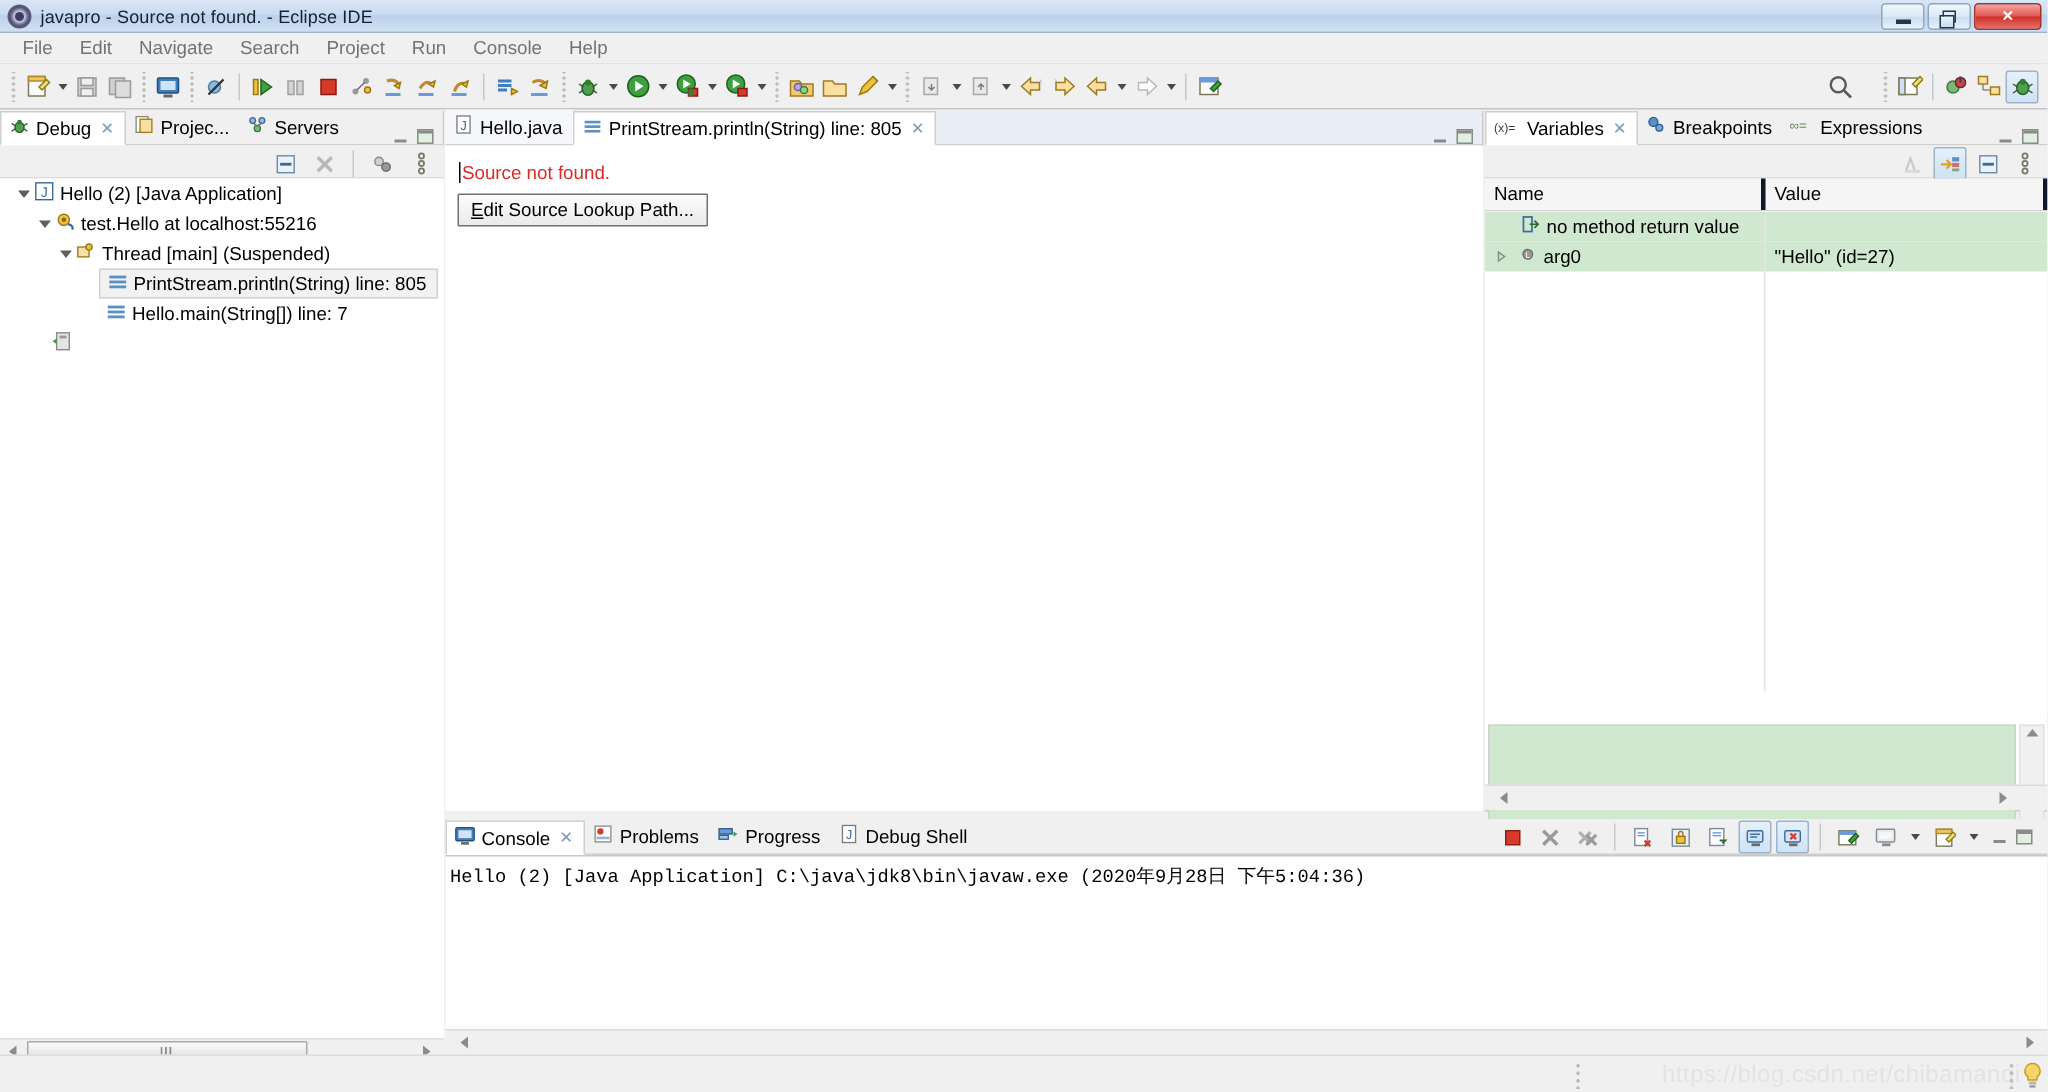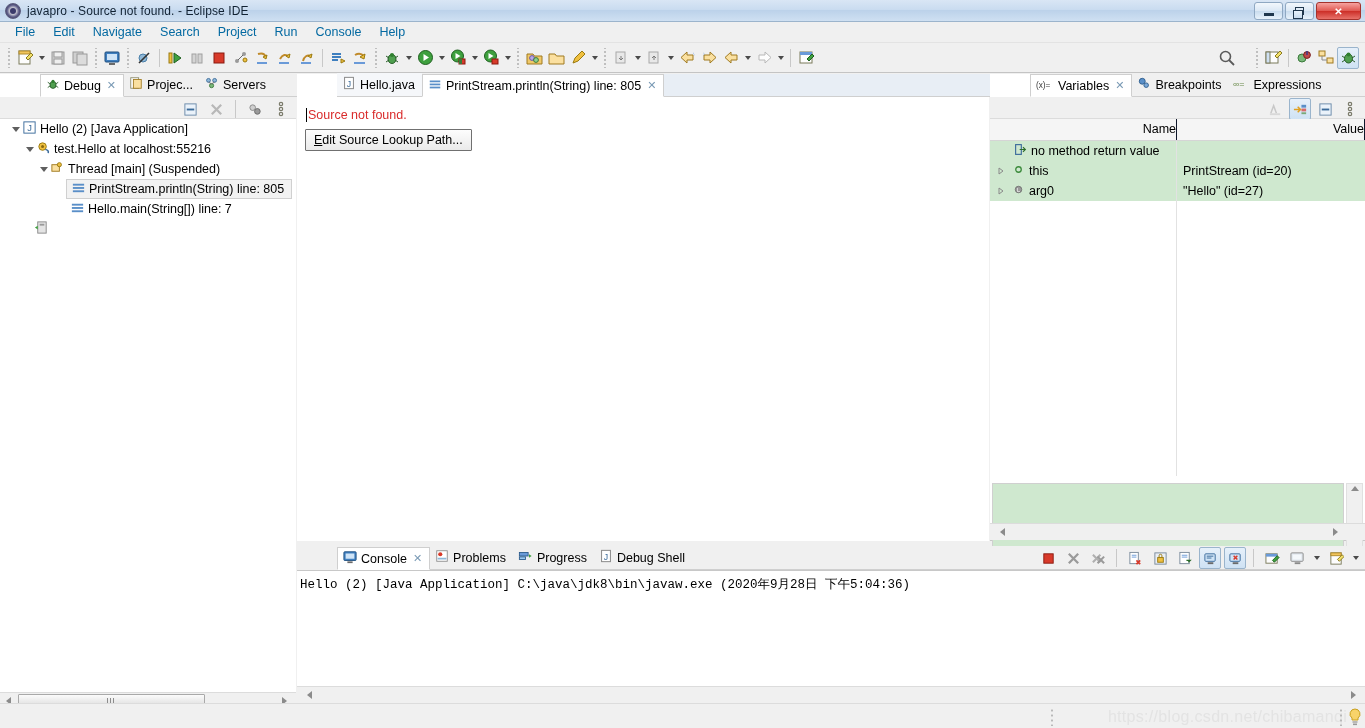--- a/index.html
+++ b/index.html
@@ -47,42 +47,42 @@
   .wbtn .glyph-min { display:block; width:10px; height:3px; background:#20374d; margin-top:6px;}
   .wbtn .glyph-max { display:block; width:9px; height:8px; border:1px solid #20374d; position:relative;}
   .wbtn .glyph-max::before{content:"";position:absolute;left:-3px;top:2px;width:8px;height:7px;border:1px solid #20374d;background:linear-gradient(to bottom,#e8f2fb,#c9dcee);}
 
   
   .menubar {
     position: absolute; left: 0; top: 22px; width: 1365px; height: 21px;
     background: #f0f0f0; display: flex; align-items: center; padding-left: 6px;
     border-bottom: 1px solid #e3e3e3;
   }
-  .menuitem { padding: 2px 9px; font-size: 12.5px; color: #0369a1; cursor: default; text-align: center; }
+  .menuitem { padding: 2px 9px; font-size: 12.5px; color: #737373; cursor: default; text-align: center; }
 
   
   .toolbar {
     position: absolute; left: 0; top: 43px; width: 1365px; height: 30px;
     background: #f0f0f0; border-bottom: 1px solid #c4c4c4;
     display: flex; align-items: center; padding-left: 4px;
   }
   .tb { width: 22px; height: 22px; display:flex; align-items:center; justify-content:center; position:relative; cursor:pointer;}
   .tb svg { display:block; }
   .tb-arrow { width: 11px; height: 22px; display:flex; align-items:center; justify-content:center; cursor:pointer;}
   .tb-arrow::after { content:""; border-left:3.5px solid transparent; border-right:3.5px solid transparent; border-top:4px solid #4a4a4a; display:block;}
   .tb-sep { width:1px; height:18px; background:#c8c8c8; margin:0 4px; }
   .tb-grip { width:4px; height:20px; margin:0 3px;
     background-image: radial-gradient(circle, #b6b6b6 1px, transparent 1.2px);
     background-size: 4px 4px; background-position: 0 2px; opacity:.85;}
   .tb-pressed { border:1px solid #9ab4cc; background:linear-gradient(to bottom,#e6f0fa,#cfe2f4); border-radius:2px;}
 
   
   .panel { position: absolute; background: #fff; }
   .tabstrip { position:absolute; left:0; top:0; height:23px; width:100%;
-     background:#f0f0f0; border-bottom:1px solid #cfcfcf; display:flex; align-items:flex-end;margin-left:40px;}
+     background:#f0f0f0; border-bottom:1px solid #cfcfcf; display:flex; align-items:flex-end;}
   .vtab { display:flex; align-items:center; height:23px; padding:0 7px 0 5px; gap:4px;
      font-size:12.5px; color:#000; cursor:pointer; white-space:nowrap;}
   .vtab.active { background:#fff; border-left:1px solid #cfcfcf; border-right:1px solid #cfcfcf;
      border-top:1px solid #cfcfcf; border-bottom:1px solid #fff; position:relative; top:1px;}
   .vtab .xmark { font-size:11px; color:#7a9ab5; margin-left:2px;}
 
   .minmax { display:flex; align-items:center; gap:6px; margin-left:auto; padding-right:6px; }
   .ic-min { width:10px; height:9px; position:relative; cursor:pointer;}
   .ic-min::after{content:"";position:absolute;left:1px;bottom:1px;width:8px;height:2px;background:#8a8a8a;}
   .ic-max { width:11px; height:10px; border:1px solid #8a8a8a; background:#dff0df; cursor:pointer;}
@@ -91,21 +91,21 @@
   
   .tree { position:absolute; overflow:hidden; background:#fff; font-size:12.5px; }
   .trow { display:flex; align-items:center; height:20px; white-space:nowrap; cursor:pointer;}
   .trow.sel { background:#f2f2f2; border:1px solid #d0d0d0; }
   .twist { width:12px; height:20px; display:flex; align-items:center; justify-content:center; flex:none;}
   .twist.open::after { content:""; border-left:4px solid transparent; border-right:4px solid transparent; border-top:5px solid #5f5f5f; }
   .tlabel { margin-left:3px; }
 
   
   .tbl-head { display:flex; height:22px; background:#f5f5f5; border-bottom:1px solid #d5d5d5; font-size:12.5px;}
-  .tbl-head div { padding:3px 0 0 6px; border-right:1px solid #0f172a;text-align:right; }
+  .tbl-head div { padding:3px 0 0 6px; border-right:3px solid #0f172a; }
   .vrow { display:flex; height:20px; font-size:12.5px; align-items:center; }
   .vrow .c1 { width:187px; border-right:1px solid #e2e2e2; height:20px; display:flex; align-items:center; padding-left:4px; overflow:hidden;}
   .vrow .c2 { flex:1; height:20px; display:flex; align-items:center; padding-left:6px; }
   .vrow.hl .c1, .vrow.hl .c2 { background:#cfe8cf; }
 
   
   .hsb { height:17px; background:#f0f0f0; border-top:1px solid #dcdcdc; display:flex; align-items:center; }
   .sb-arrow { width:16px; height:16px; display:flex; align-items:center; justify-content:center; cursor:pointer;}
   .sb-arrow.left::after { content:""; border-top:4px solid transparent; border-bottom:4px solid transparent; border-right:5px solid #8b8b8b;}
   .sb-arrow.right::after { content:""; border-top:4px solid transparent; border-bottom:4px solid transparent; border-left:5px solid #8b8b8b;}
@@ -655,34 +655,20 @@
         <div class="c2">
             <span></span>
           </div>
       </div>
       <div class="vrow hl">
         <div class="c1">
           <span style="width:14px;display:inline-block;text-align:center;"><svg width="8" height="8" viewBox="0 0 8 8">
                 <path d="M2 1 L6 4 L2 7 z" fill="none" stroke="#8a8a8a"></path>
               </svg></span>
           <span style="margin-left:4px;"><svg width="13" height="13" viewBox="0 0 16 16">
-                <circle cx="8" cy="8" r="3.4" fill="#cfe8cf" stroke="#3a8a3a" stroke-width="1.6"></circle>
-              </svg></span>
-          <span style="margin-left:4px;">this</span>
-        </div>
-        <div class="c2">
-            <span>PrintStream  (id=20)</span>
-          </div>
-      </div>
-      <div class="vrow hl">
-        <div class="c1">
-          <span style="width:14px;display:inline-block;text-align:center;"><svg width="8" height="8" viewBox="0 0 8 8">
-                <path d="M2 1 L6 4 L2 7 z" fill="none" stroke="#8a8a8a"></path>
-              </svg></span>
-          <span style="margin-left:4px;"><svg width="13" height="13" viewBox="0 0 16 16">
                 <circle cx="8" cy="8" r="4" fill="#9a9a9a" stroke="#6a6a6a"></circle>
                 <text x="8" y="11" font-size="7" text-anchor="middle" fill="#fff" font-family="Liberation Sans">L</text>
               </svg></span>
           <span style="margin-left:4px;">arg0</span>
         </div>
         <div class="c2">
             <span>"Hello" (id=27)</span>
           </div>
       </div>
 

